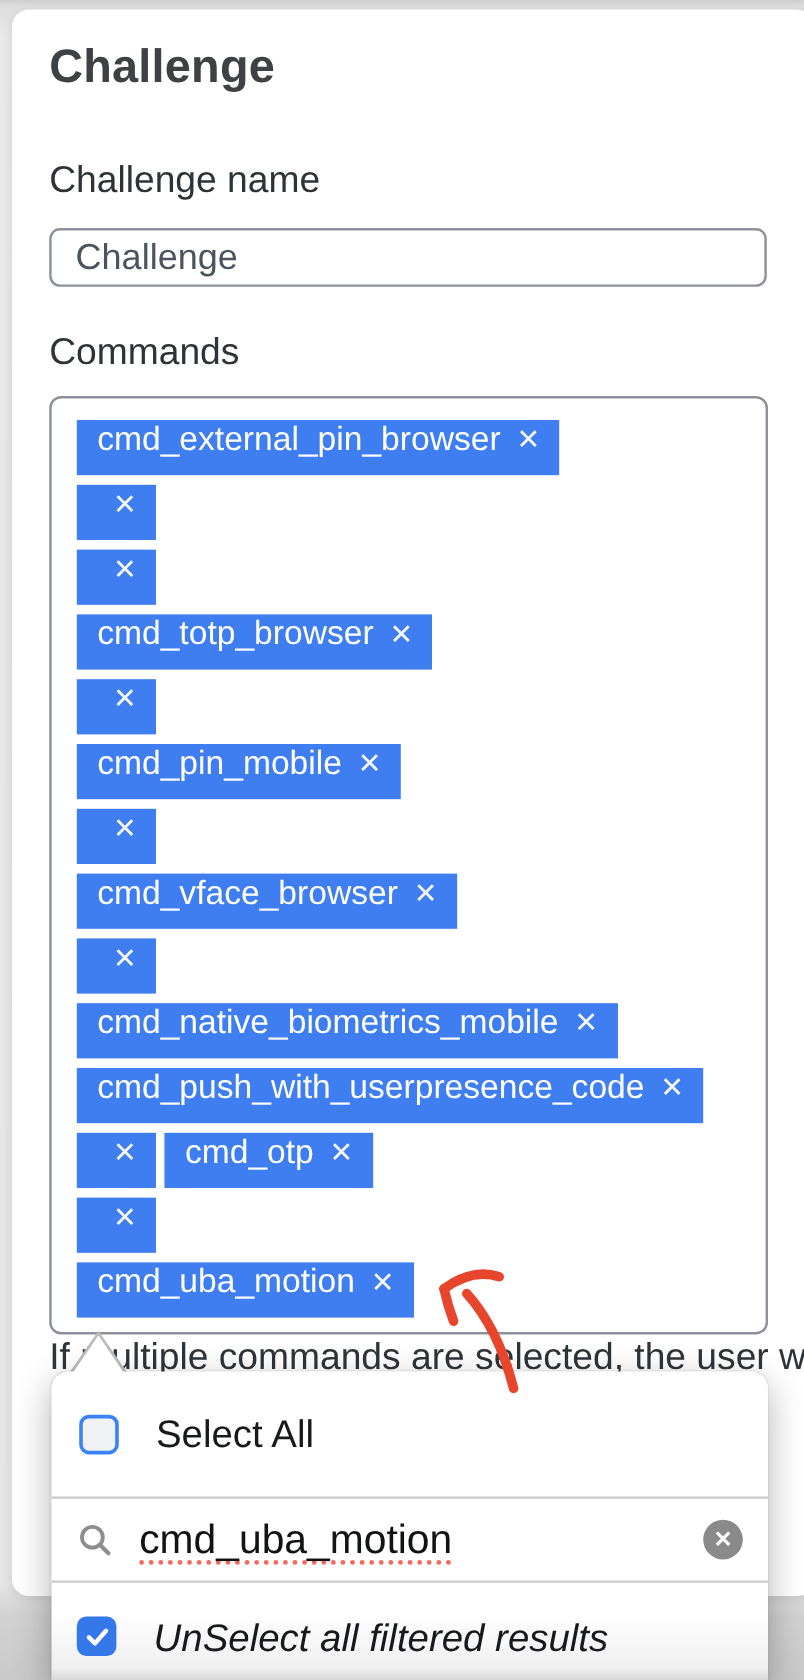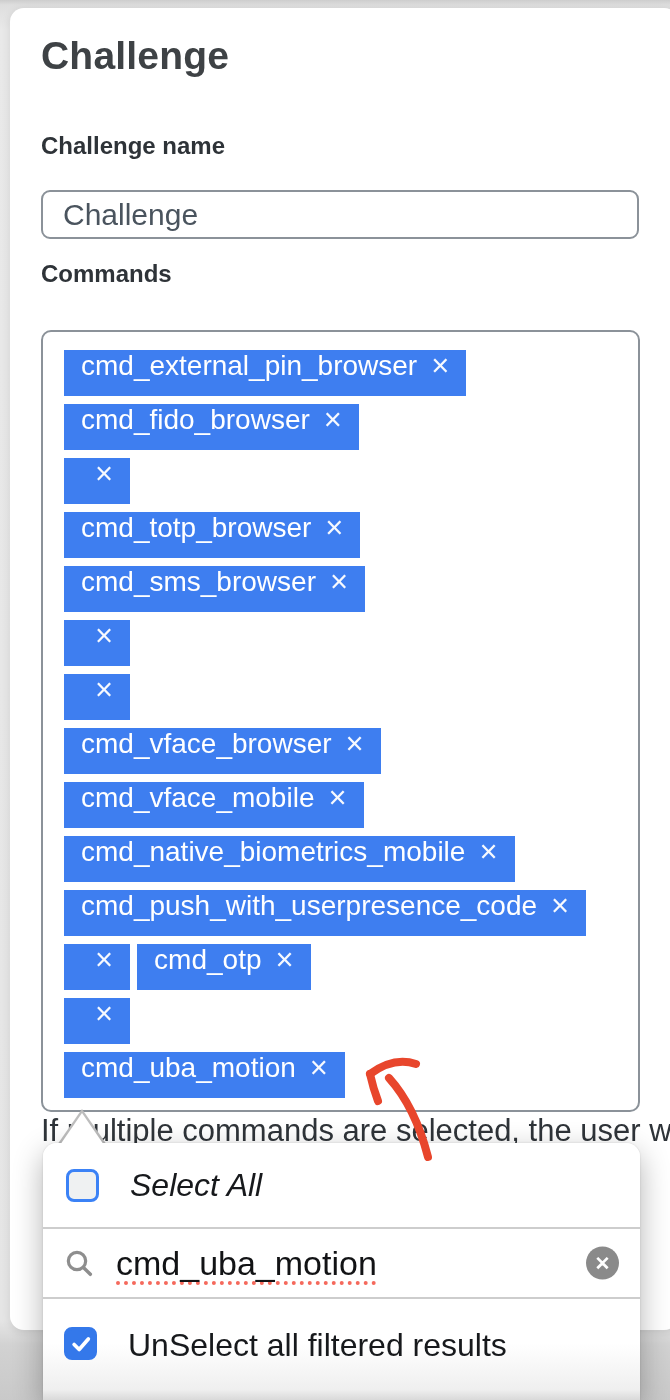--- a/index.html
+++ b/index.html
@@ -21,24 +21,24 @@
     background:#ffffff; border-radius:14px;
     box-shadow:0 2px 10px rgba(0,0,0,0.10);
     overflow:hidden;
   }
   .page-title{
     position:absolute; left:31px; top:26px;
     font-size:39px; font-weight:700; color:#3e4245; letter-spacing:.2px;
   }
   .field-label{
     position:absolute; left:31px;
-    font-size:24px; font-weight:700; color:#2e3338;
+    font-size:31px; font-weight:400; color:#2e3338;
   }
   .label-name{top:124px;}
-  .label-commands{top:252px;}
+  .label-commands{top:267px;}
 
   .text-input{
     position:absolute; left:31px; top:182px; width:598px; height:49px;
     border:2px solid #8b9299; border-radius:9px; background:#fff;
     display:flex; align-items:center; padding:0 20px;
     font-size:30px; color:#4a545e;
   }
 
   .commands-box{
     position:absolute; left:31px; top:322px; width:599px; height:782px;
@@ -72,23 +72,23 @@
 
   
   .dropdown{
     position:absolute; left:43px; top:1143px; width:597px; height:257px; z-index:21;
     background:linear-gradient(180deg,#ffffff 0%,#ffffff 78%,#efefef 96%,#d9d9d9 100%);
     border-radius:14px 14px 0 0;
     box-shadow:0 10px 30px rgba(0,0,0,0.30), 0 0 2px rgba(0,0,0,0.15);
     display:flex; flex-direction:column;
   }
   .dd-row{display:flex; align-items:center;}
-  .row-select-all{height:84px; padding-left:23px;font-style:italic;}
+  .row-select-all{height:104px; padding-left:23px;}
   .row-search{height:72px; padding-left:20px; border-top:2px solid #cdcdcd; border-bottom:2px solid #cdcdcd; position:relative;}
-  .row-unselect{flex:1; padding-left:21px; align-items:flex-start; padding-top:28px;}
+  .row-unselect{flex:1; padding-left:21px; align-items:flex-start; padding-top:28px;font-style:italic;}
 
   .checkbox{
     width:33px; height:33px; border-radius:8px; flex:0 0 auto;
     border:3px solid #3b82f6; background:#eff1f2; cursor:pointer;
     display:flex; align-items:center; justify-content:center;
   }
   .checkbox svg{display:none;}
   .checkbox.checked{background:var(--checkbox-blue); border-color:var(--checkbox-blue);}
   .checkbox.checked svg{display:block;}
 
@@ -125,60 +125,58 @@
   <div class="commands-box">
     <div>
         <div class="chip-row">
           <span class="chip">
             <span>cmd_external_pin_browser</span>
             <span class="chip-x">×</span>
           </span>
         </div>
         <div class="chip-row">
           <span class="chip">
-            <span>cmd_fido_browser</span>
             <span class="chip-x">×</span>
           </span>
         </div>
         <div class="chip-row">
           <span class="chip">
             <span class="chip-x">×</span>
           </span>
         </div>
         <div class="chip-row">
           <span class="chip">
             <span>cmd_totp_browser</span>
             <span class="chip-x">×</span>
           </span>
         </div>
         <div class="chip-row">
           <span class="chip">
-            <span>cmd_sms_browser</span>
-            <span class="chip-x">×</span>
-          </span>
-        </div>
-        <div class="chip-row">
-          <span class="chip">
+            <span class="chip-x">×</span>
+          </span>
+        </div>
+        <div class="chip-row">
+          <span class="chip">
+            <span>cmd_pin_mobile</span>
             <span class="chip-x">×</span>
           </span>
         </div>
         <div class="chip-row">
           <span class="chip">
             <span class="chip-x">×</span>
           </span>
         </div>
         <div class="chip-row">
           <span class="chip">
             <span>cmd_vface_browser</span>
             <span class="chip-x">×</span>
           </span>
         </div>
         <div class="chip-row">
           <span class="chip">
-            <span>cmd_vface_mobile</span>
             <span class="chip-x">×</span>
           </span>
         </div>
         <div class="chip-row">
           <span class="chip">
             <span>cmd_native_biometrics_mobile</span>
             <span class="chip-x">×</span>
           </span>
         </div>
         <div class="chip-row">

